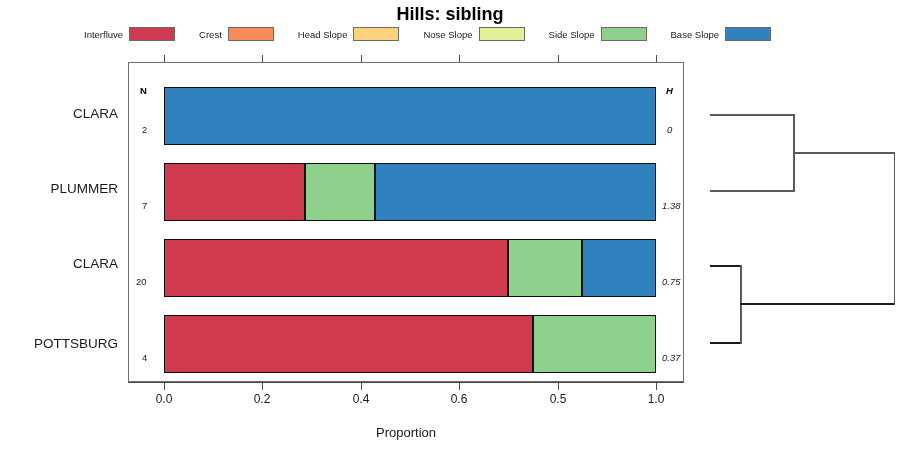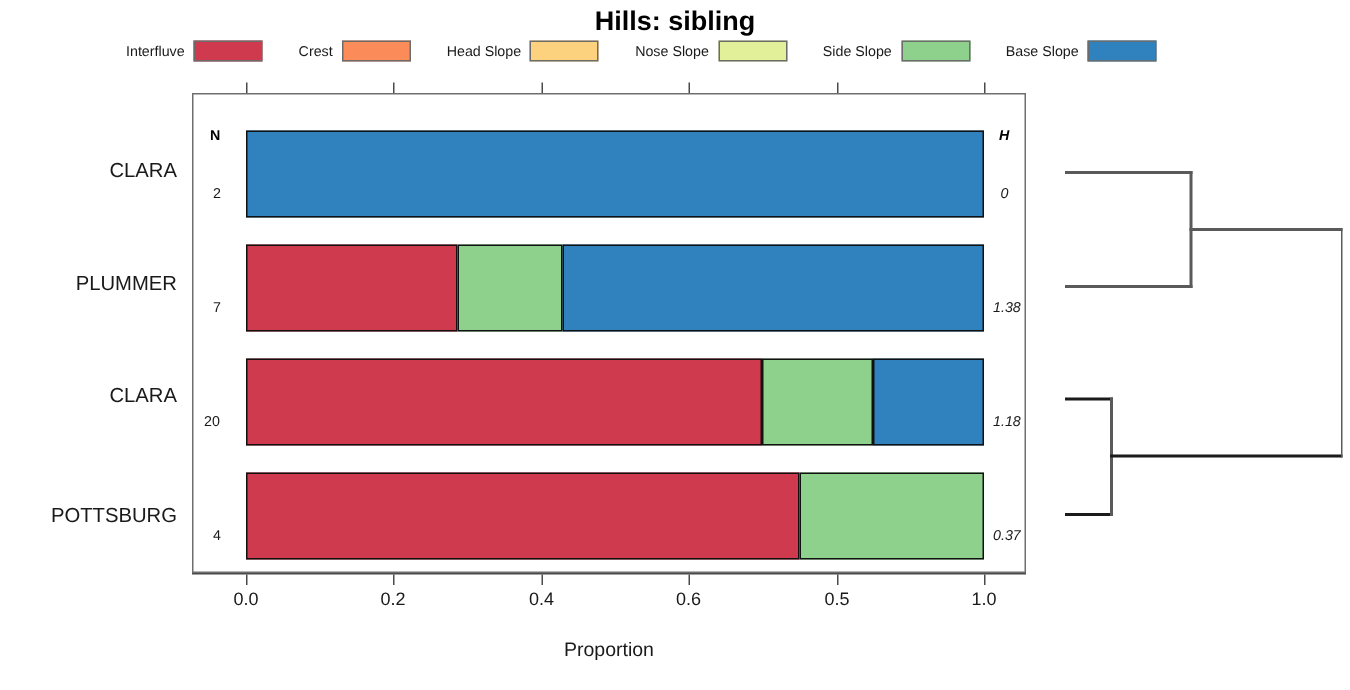--- a/index.html
+++ b/index.html
@@ -171,21 +171,21 @@
   <div class="row-name" style="left:0px;top:256px">CLARA</div>
   <div class="row-name" style="left:0px;top:336px">POTTSBURG</div>
 
   <div class="row-n" style="left:142px;top:124px">2</div>
   <div class="row-n" style="left:142px;top:200px">7</div>
   <div class="row-n" style="left:136px;top:276px">20</div>
   <div class="row-n" style="left:142px;top:352px">4</div>
 
   <div class="row-h" style="left:667px;top:124px">0</div>
   <div class="row-h" style="left:662px;top:200px">1.38</div>
-  <div class="row-h" style="left:662px;top:276px">1.18</div>
+  <div class="row-h" style="left:662px;top:276px">0.75</div>
   <div class="row-h" style="left:662px;top:352px">0.37</div>
 
   <div class="bars-layer">
 
     <div class="bar-row" style="left:164px;top:87px;width:492px;">
       <div class="bar-seg" style="left:0px;width:492px;background:#2f82bd"></div>
     </div>
 
     <div class="bar-row" style="left:164px;top:163px;width:492px;">
       <div class="bar-seg" style="left:0px;width:140.7px;background:#cf3a4e"></div>

